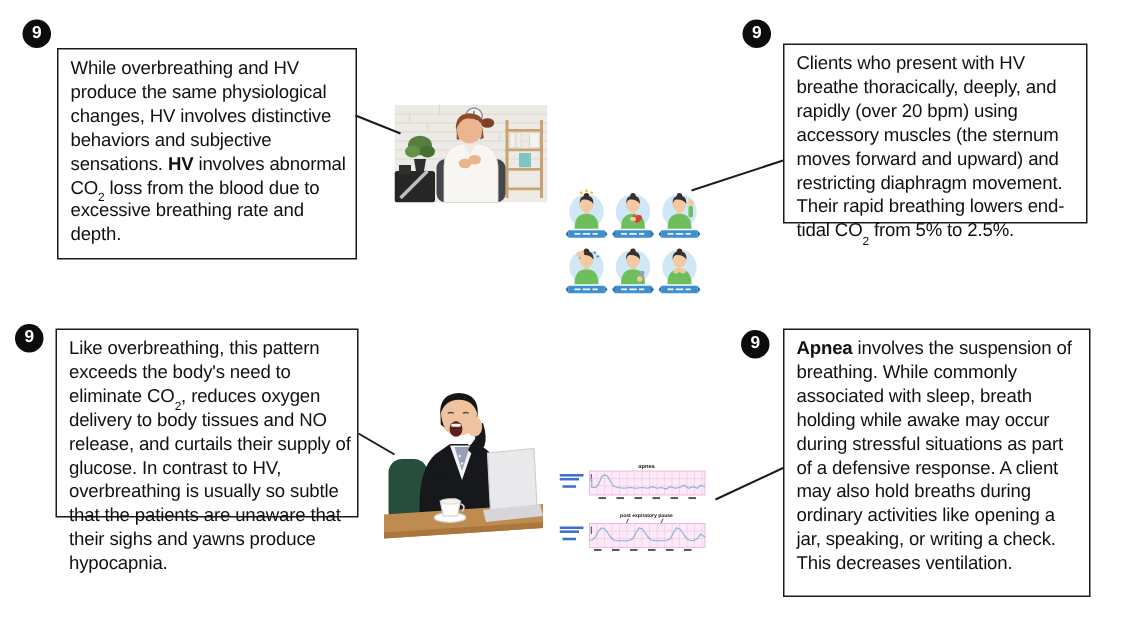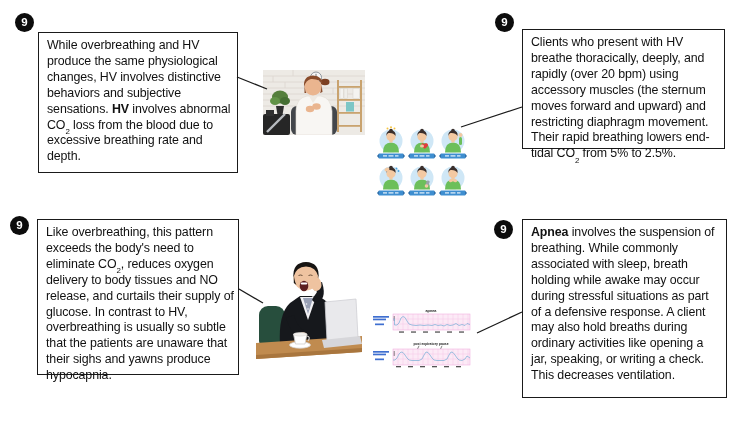--- a/index.html
+++ b/index.html
@@ -27,21 +27,21 @@
 
 <div id="canvas">
 
   <div class="num-circle" style="left:15px;top:13px">9</div>
   <div class="num-circle" style="left:495px;top:13px">9</div>
   <div class="num-circle" style="left:10px;top:216px">9</div>
   <div class="num-circle" style="left:494px;top:220px">9</div>
 
   <div class="callout-box" style="left:38px;top:32px;width:200px;height:141px">While overbreathing and HV produce the same physiological changes, HV involves distinctive behaviors and subjective sensations. <b>HV</b> involves abnormal CO<sub>2</sub> loss from the blood due to excessive breathing rate and depth.</div>
   <div class="callout-box" style="left:522px;top:29px;width:203px;height:120px">Clients who present with HV breathe thoracically, deeply, and rapidly (over 20 bpm) using accessory muscles (the sternum moves forward and upward) and restricting diaphragm movement. Their rapid breathing lowers end-tidal CO<sub>2</sub> from 5% to 2.5%.</div>
-  <div class="callout-box" style="left:37px;top:219px;width:202px;height:156px">Like overbreathing, this pattern exceeds the body's need to eliminate CO<sub>2</sub>, reduces oxygen delivery to body tissues and NO release, and curtails their supply of glucose. In contrast to HV, overbreathing is usually so subtle that the patients are unaware that their sighs and yawns produce hypocapnia.</div>
+  <div class="callout-box" style="left:37px;top:219px;width:202px;height:126px">Like overbreathing, this pattern exceeds the body's need to eliminate CO<sub>2</sub>, reduces oxygen delivery to body tissues and NO release, and curtails their supply of glucose. In contrast to HV, overbreathing is usually so subtle that the patients are unaware that their sighs and yawns produce hypocapnia.</div>
   <div class="callout-box" style="left:522px;top:219px;width:205px;height:179px"><b>Apnea</b> involves the suspension of breathing. While commonly associated with sleep, breath holding while awake may occur during stressful situations as part of a defensive response. A client may also hold breaths during ordinary activities like opening a jar, speaking, or writing a check. This decreases ventilation.</div>
 
   <div class="fig" style="left:263px;top:70px">
     <svg width="102" height="65" viewBox="0 0 102 65">
       <rect width="102" height="65" fill="#edeae5"></rect>
       <g stroke="#dcd6cf" stroke-width="0.8">
         <line x1="0" y1="6" x2="102" y2="6"></line>
           <line x1="0" y1="12" x2="102" y2="12"></line>
         <line x1="0" y1="18" x2="102" y2="18"></line>
           <line x1="0" y1="24" x2="102" y2="24"></line>

